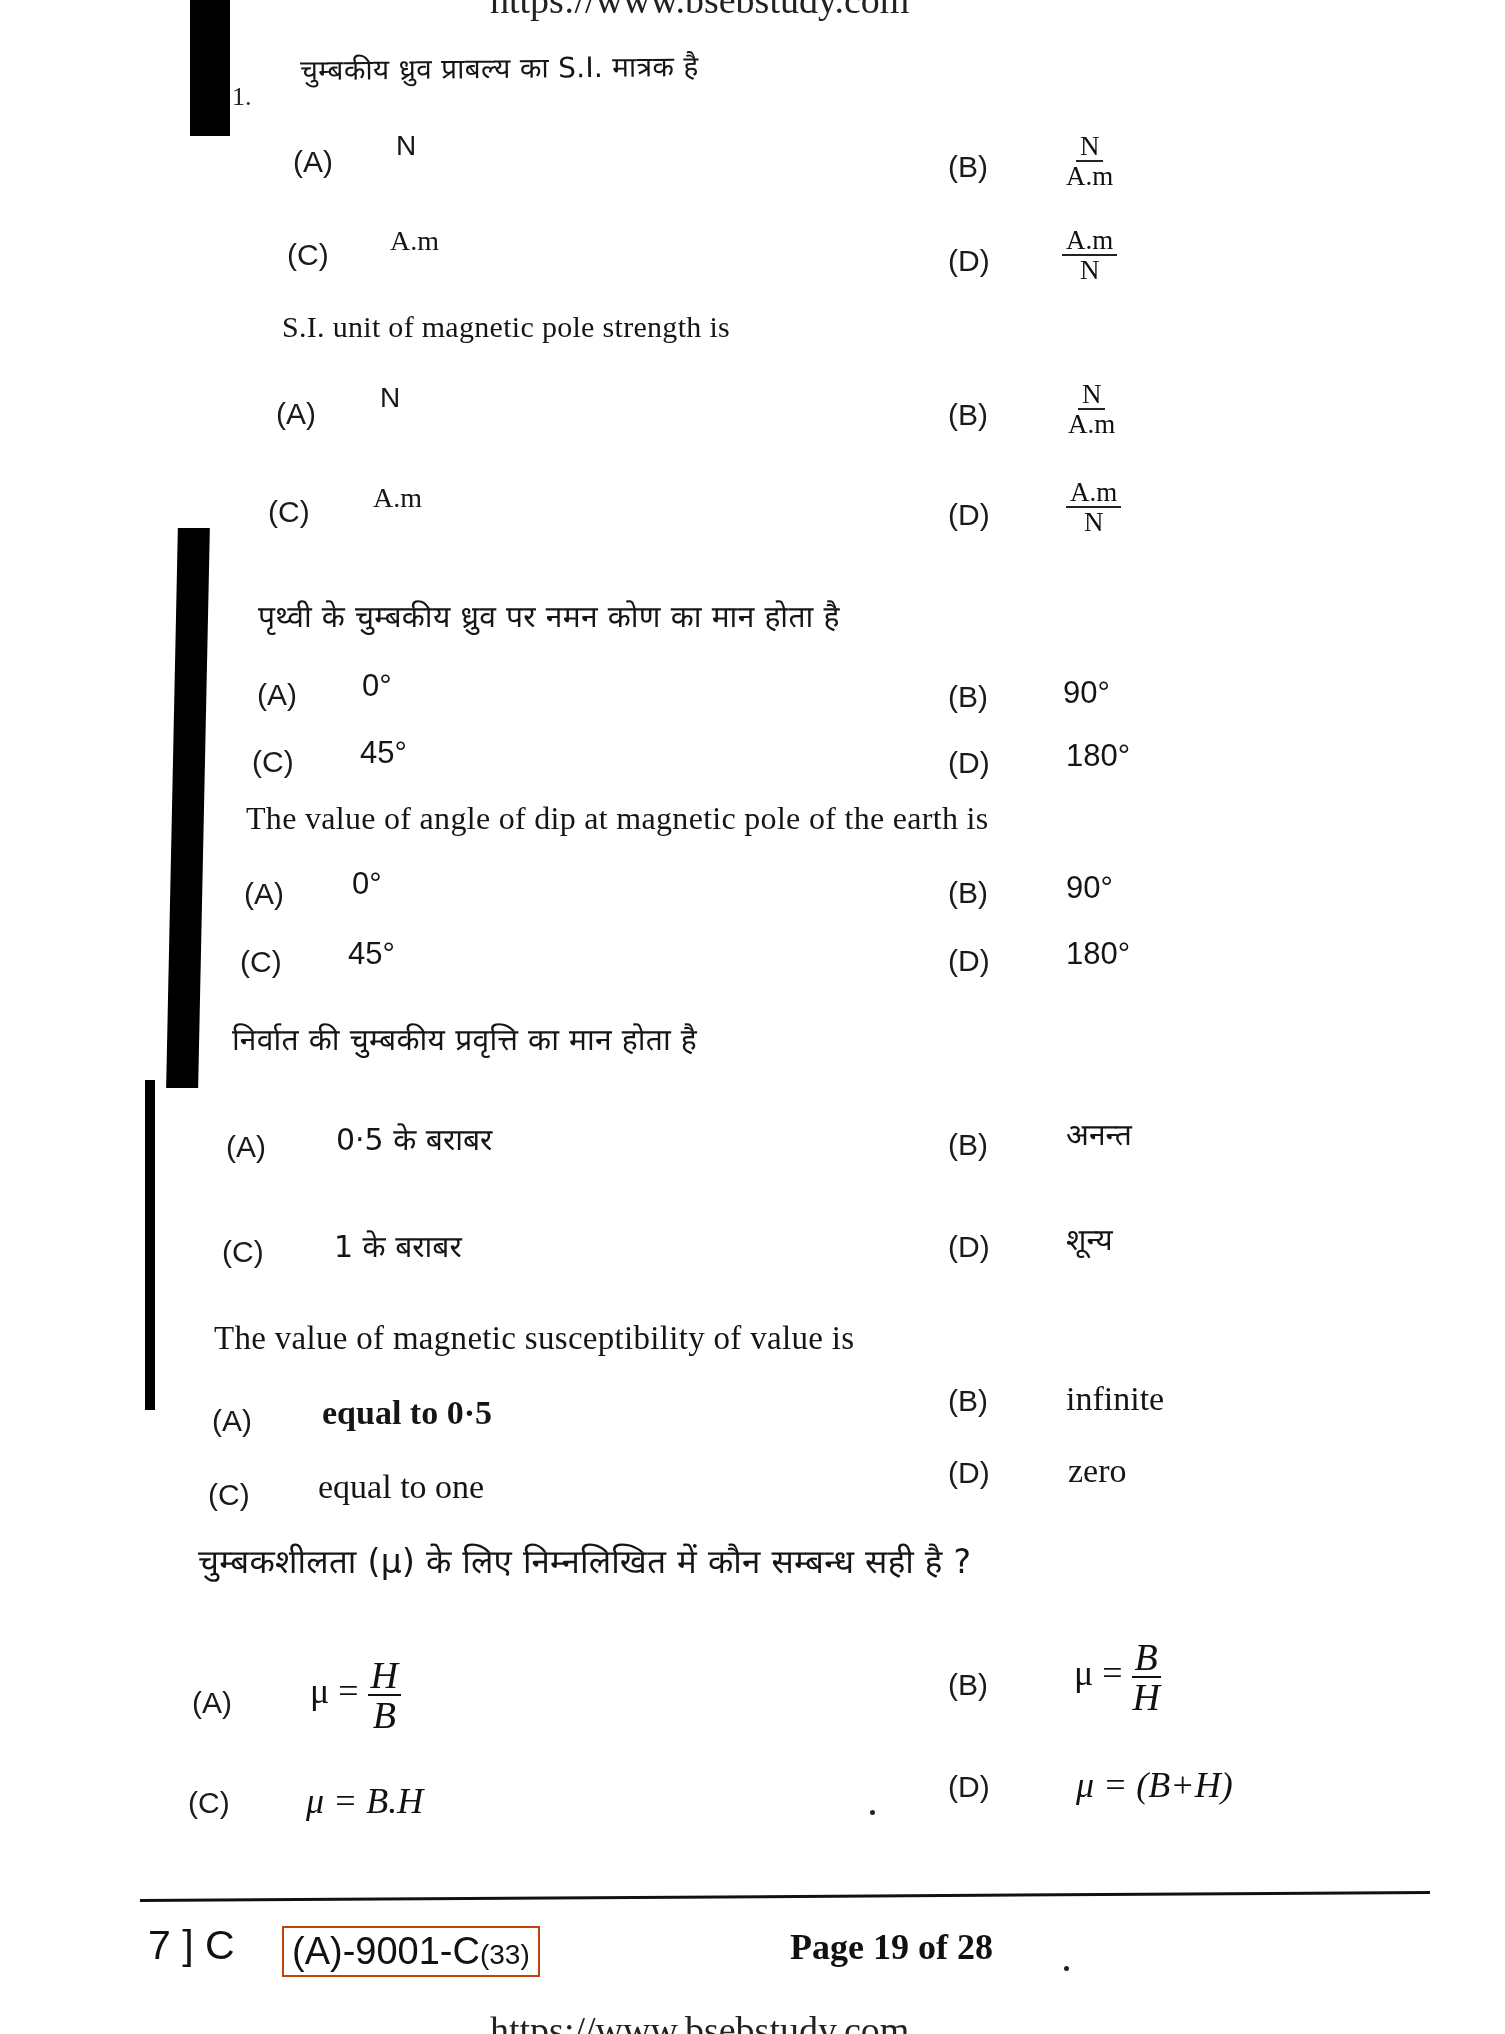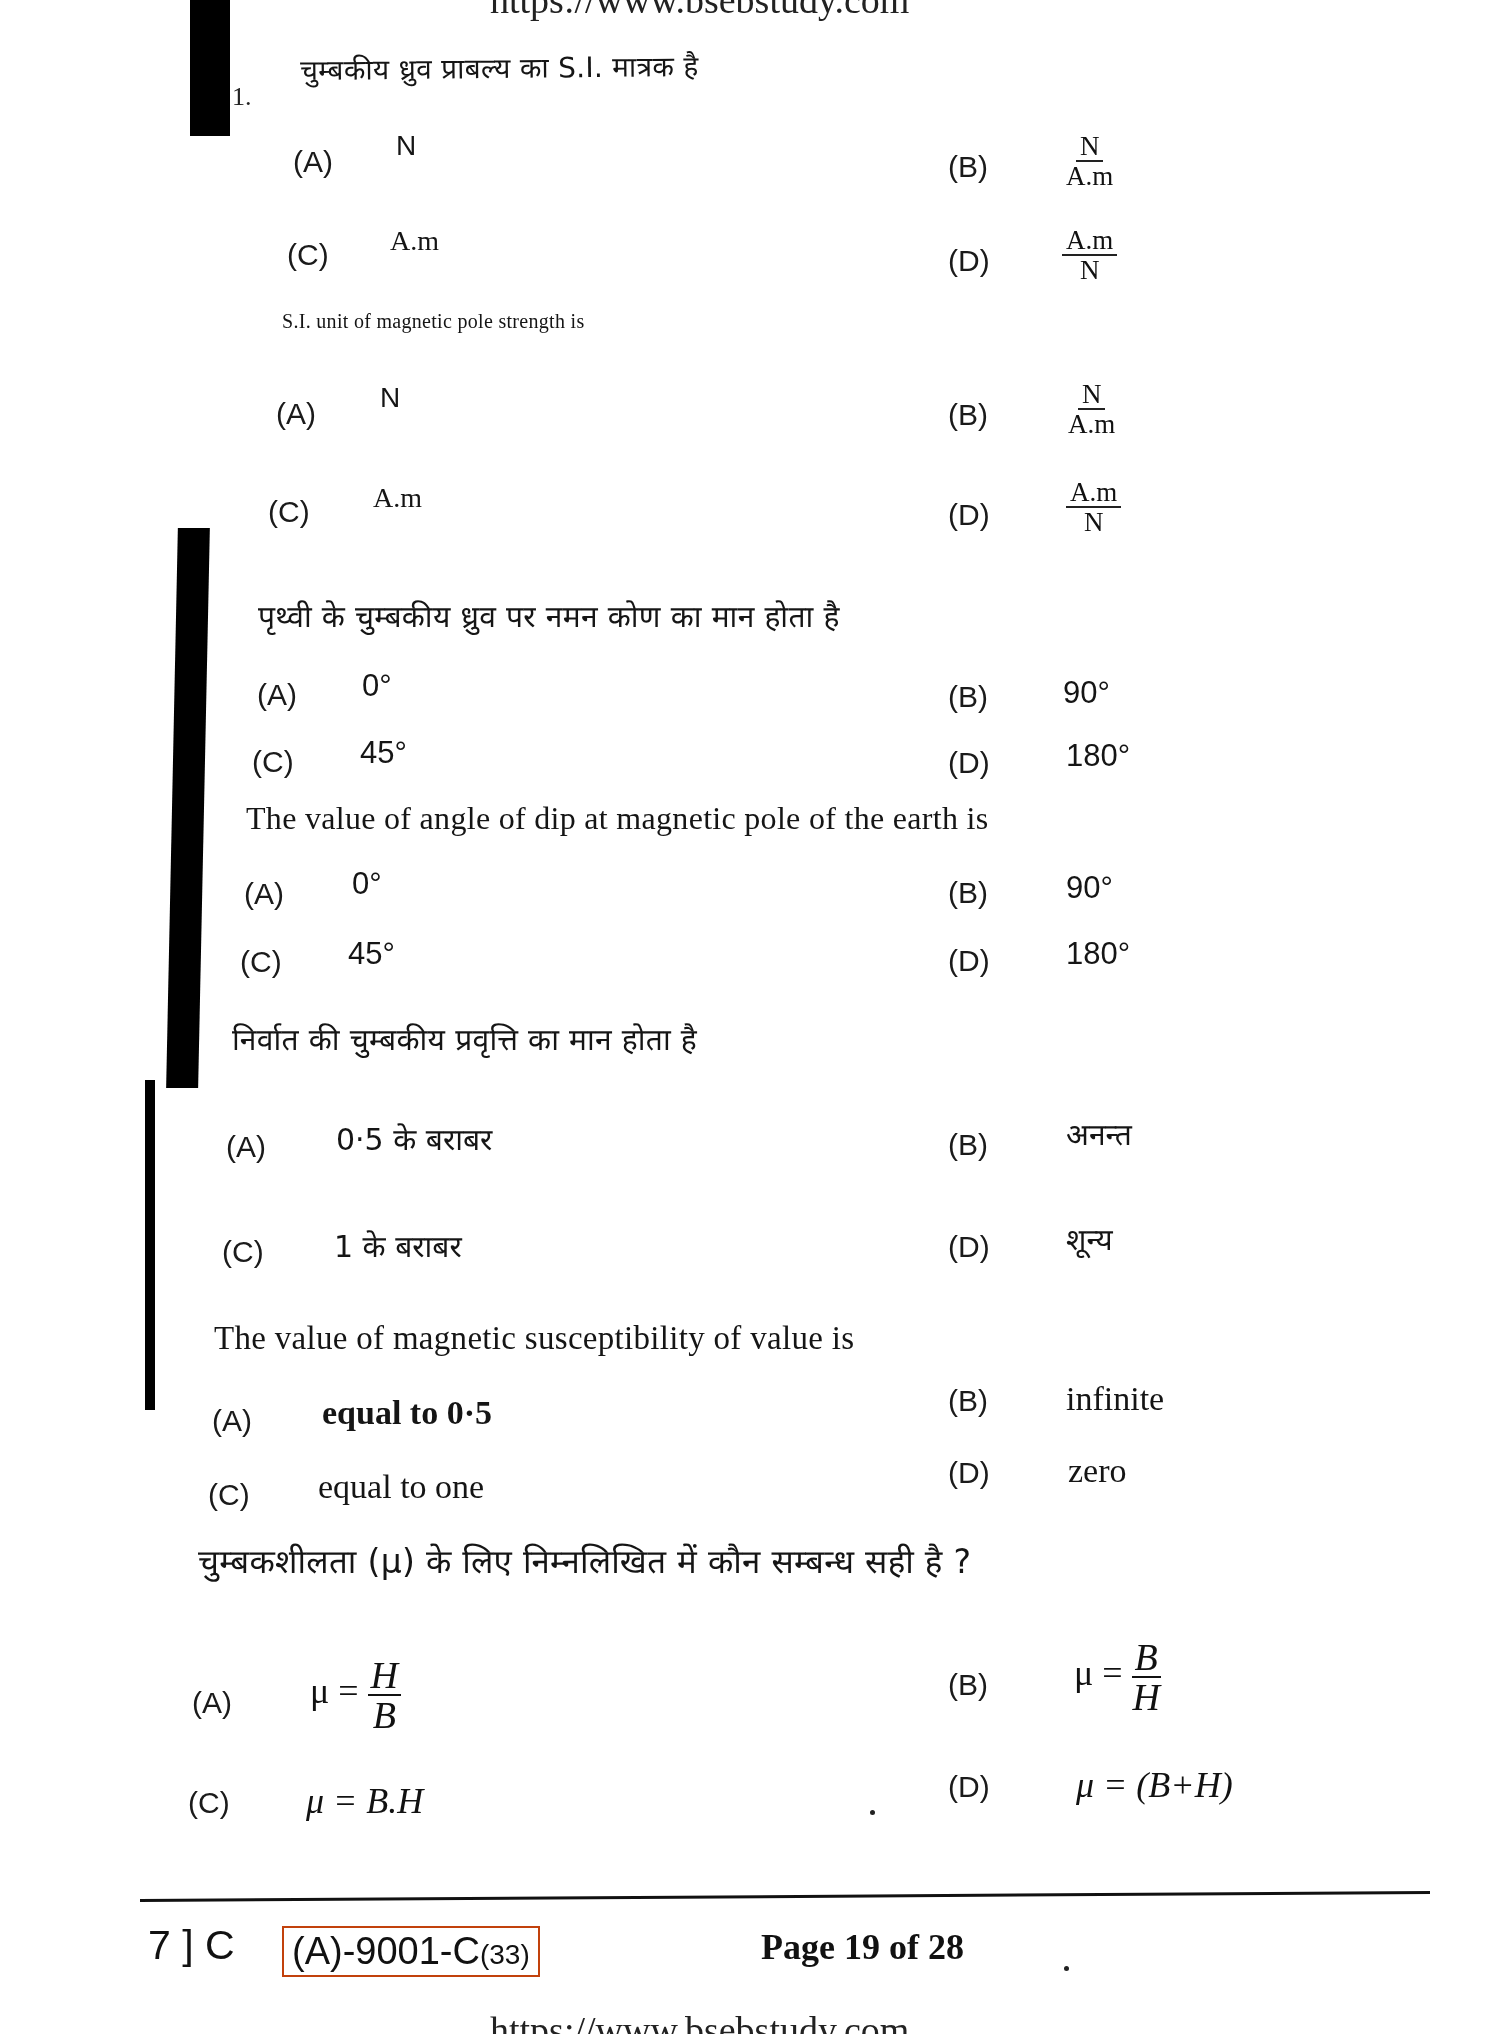--- a/index.html
+++ b/index.html
@@ -24,21 +24,21 @@
   .frac { display: inline-flex; flex-direction: column; align-items: center; font-size: 27px; line-height: 1.05; }
   .frac .num { padding: 0 4px; border-bottom: 2px solid #222; }
   .frac .den { padding: 0 4px; }
   .math { font-size: 36px; font-family: "Liberation Serif", serif; }
   .mfrac { display: inline-flex; flex-direction: column; align-items: center; vertical-align: middle; font-style: italic; font-size: 38px; line-height: 1.0; }
   .mfrac .num { border-bottom: 2px solid #111; padding: 0 3px; }
   .footer-rule { position: absolute; left: 140px; top: 1895px; width: 1290px; height: 3px; background: #111; transform: rotate(-0.35deg); }
   .footer-left { top: 1922px; left: 148px; font-size: 41px; font-family: "Liberation Sans", sans-serif; }
   .code-box { position: absolute; top: 1926px; left: 282px; border: 2px solid #c2410c; padding: 2px 8px; font-size: 38px; font-family: "Liberation Sans", sans-serif; }
   .code-box small { font-size: 28px; }
-  .page-no { top: 1926px; left: 761px; font-size: 36px; font-weight: bold; }
+  .page-no { top: 1926px; left: 790px; font-size: 36px; font-weight: bold; }
   .dot { position: absolute; width: 5px; height: 5px; background: #222; border-radius: 50%; }
 </style>
 </head>
 <body>
 
 <div class="bar1"></div>
 <div class="bar2"></div>
 <div class="bar3"></div>
 
 <div class="abs url-top">https://www.bsebstudy.com</div>
@@ -55,21 +55,21 @@
 </div>
 
 <div class="abs opt-label" style="top:238px;left:287px;">(C)</div>
 <div class="abs opt-val" style="top:225px;left:390px;font-size:28px;">A.m</div>
 <div class="abs opt-label" style="top:244px;left:948px;">(D)</div>
 <div class="abs frac" style="top:226px;left:1062px;">
   <span class="num">A.m</span>
   <span class="den">N</span>
 </div>
 
-<div class="abs q" style="top:310px;left:282px;font-size:20px;">S.I. unit of magnetic pole strength is</div>
+<div class="abs q" style="top:310px;left:282px;font-size:30px;">S.I. unit of magnetic pole strength is</div>
 <div class="abs opt-label" style="top:397px;left:276px;">(A)</div>
 <div class="abs opt-val sans" style="top:382px;left:380px;font-size:28px;">N</div>
 <div class="abs opt-label" style="top:398px;left:948px;">(B)</div>
 <div class="abs frac" style="top:380px;left:1064px;">
   <span class="num">N</span>
   <span class="den">A.m</span>
 </div>
 <div class="abs opt-label" style="top:495px;left:268px;">(C)</div>
 <div class="abs opt-val" style="top:482px;left:373px;font-size:28px;">A.m</div>
 <div class="abs opt-label" style="top:498px;left:948px;">(D)</div>

